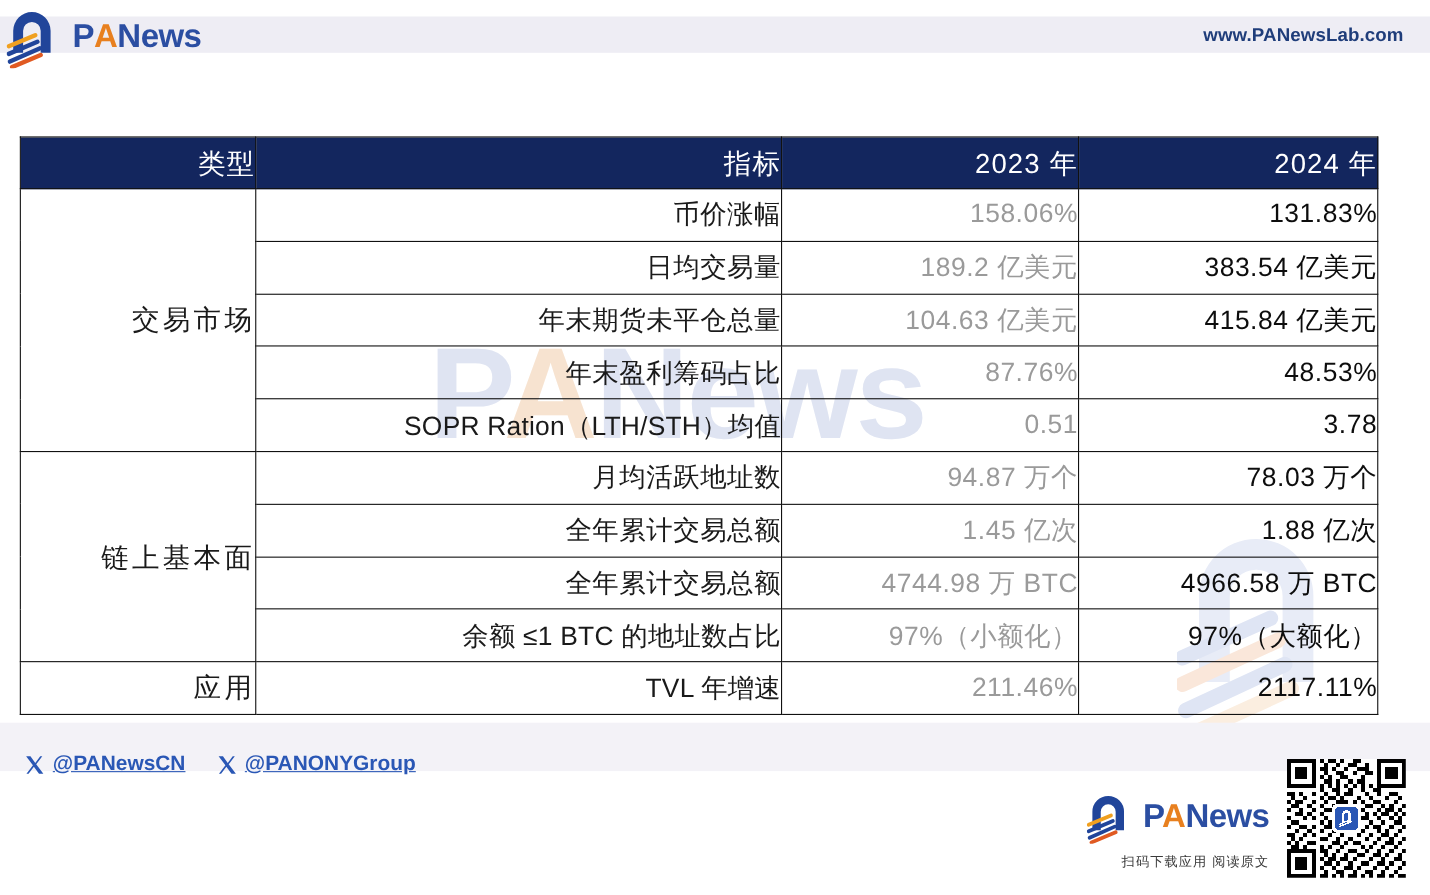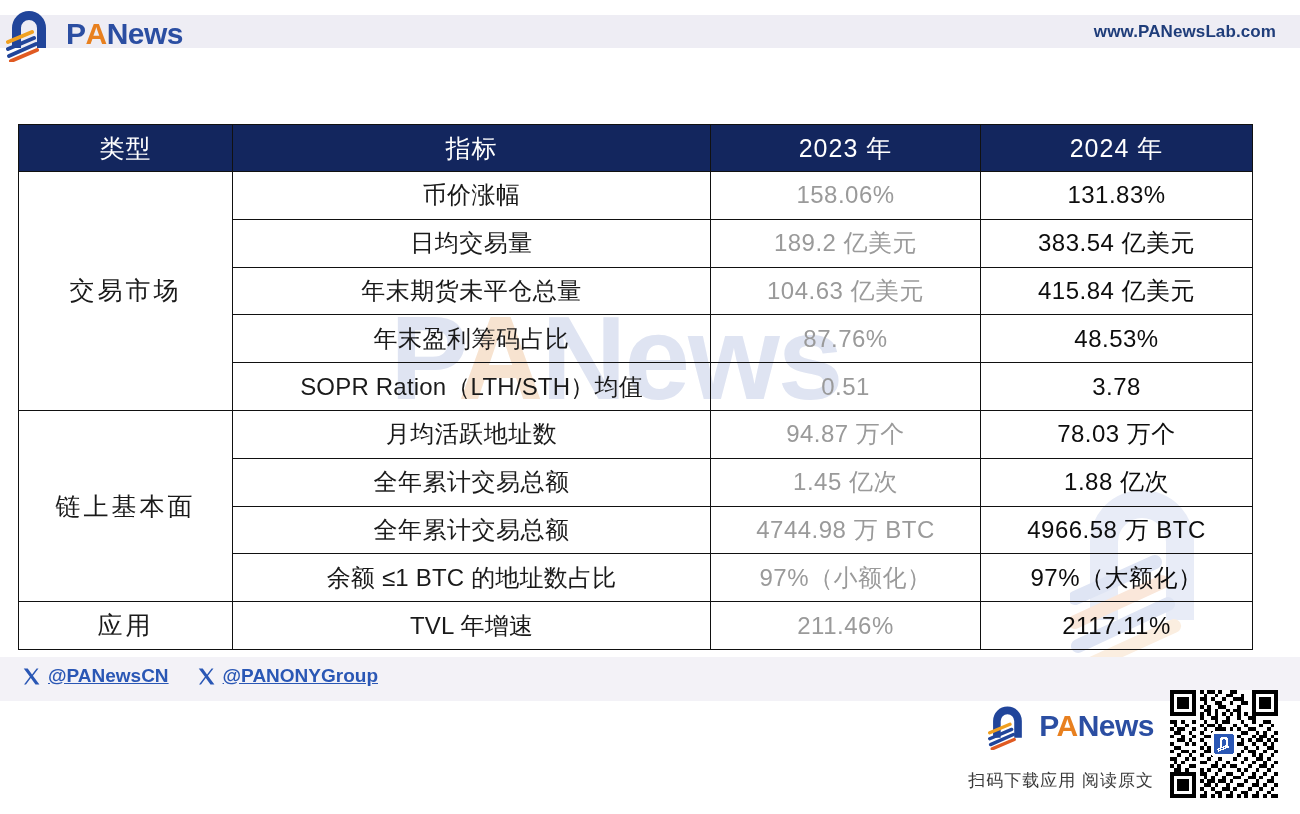--- a/index.html
+++ b/index.html
@@ -98,21 +98,21 @@
   }
   table.data {
     border-collapse: collapse;
     width: 1234px;
     table-layout: fixed;
     background: transparent;
   }
   table.data th, table.data td {
     border: 1.6px solid #111111;
     padding: 0;
-    text-align: center;
+    text-align: right;
     vertical-align: middle;
     font-weight: normal;
     margin-top: 12px;
   }
   
   col.c-type  { width: 214px; }
   col.c-metric{ width: 478px; }
   col.c-y23   { width: 270px; }
   col.c-y24   { width: 272px; }
 
@@ -152,21 +152,21 @@
   
   .social-band {
     position: absolute;
     left: 0; top: 657px;
     width: 1300px; height: 44px;
     background: #f3f2f7;
     z-index: 2;
   }
   .social {
     position: absolute;
-    left: 22px; top: 665px;
+    left: 22px; top: 684px;
     display: flex;
     align-items: flex-start;
     gap: 28px;
     z-index: 4;
   }
   .social-item {
     display: flex;
     align-items: center;
     gap: 7px;
     font-size: 19px;
@@ -190,22 +190,22 @@
     gap: 7px;
   }
   .fb-mark { width: 44px; height: 48px; display: block; }
   .fb-word {
     font-size: 30px;
     font-weight: bold;
     letter-spacing: -0.5px;
     line-height: 1;
   }
   .fb-caption {
-    margin-top: 19px;
-    font-size: 17px;
+    margin-top: 8px;
+    font-size: 12px;
     color: #3a3a3a;
     letter-spacing: 1px;
     white-space: nowrap;
   }
   .qr {
     position: absolute;
     right: 22px; bottom: 16px;
     width: 108px; height: 108px;
     z-index: 4;
     display: block;

